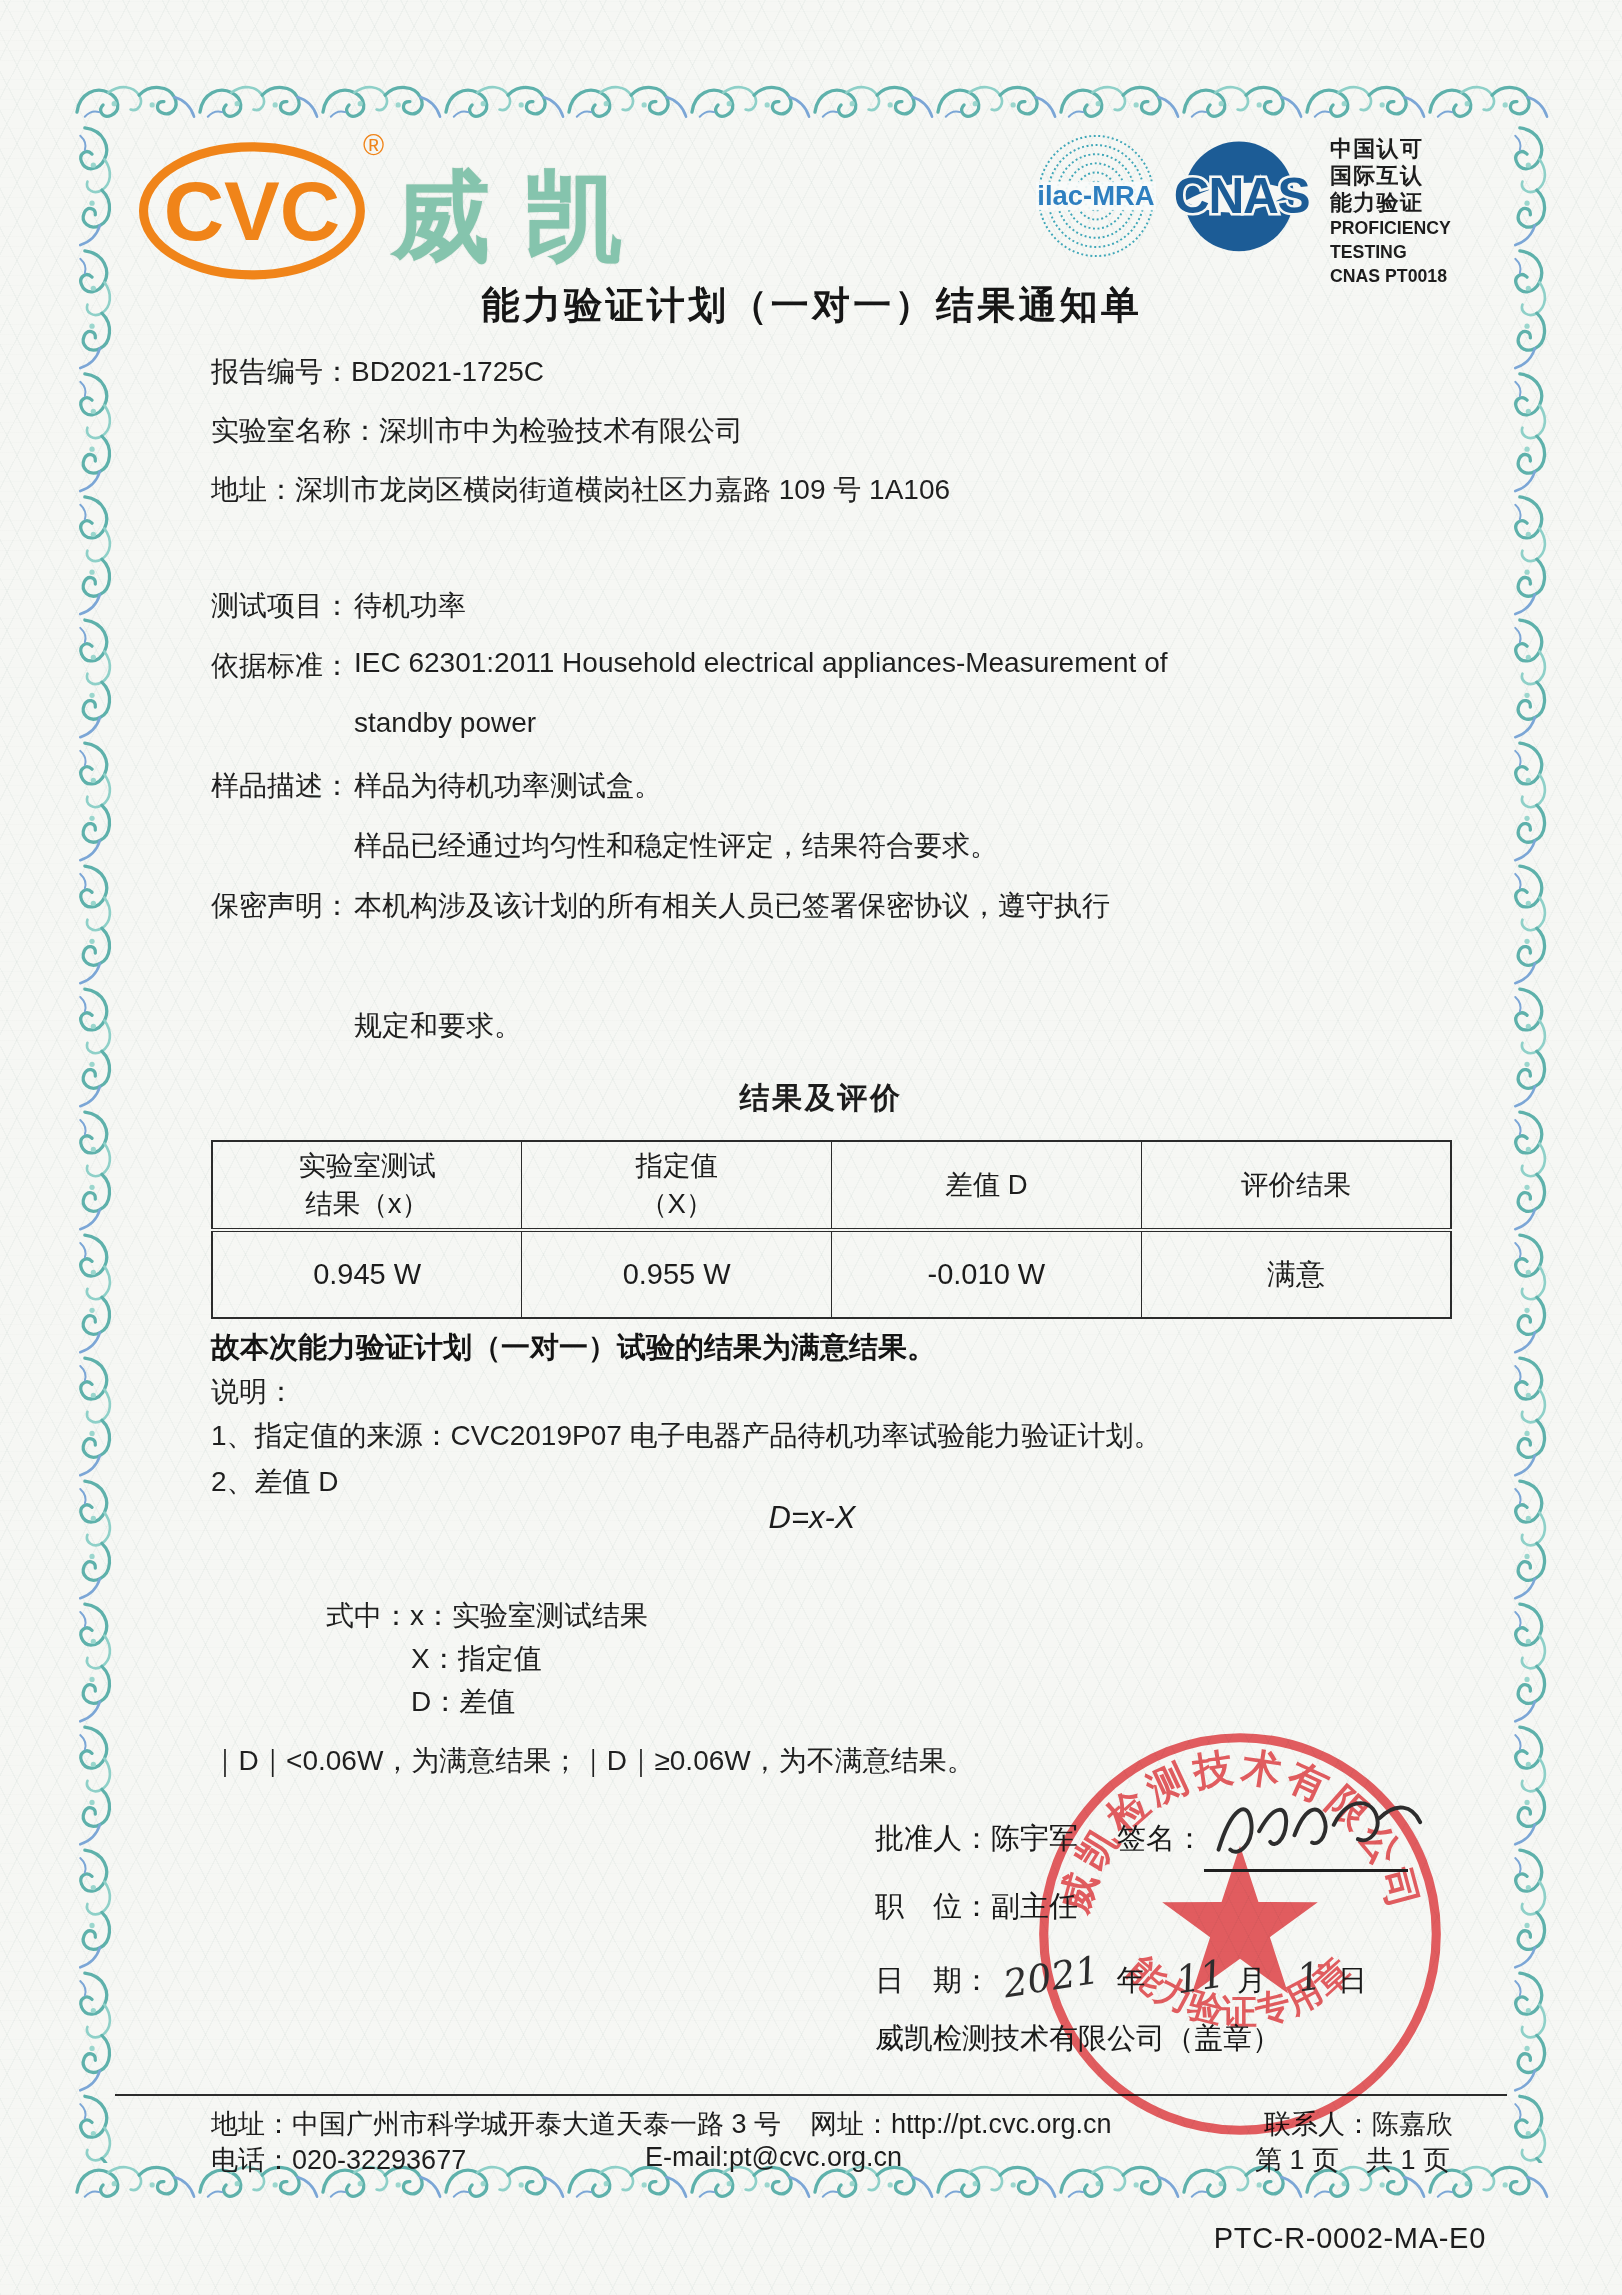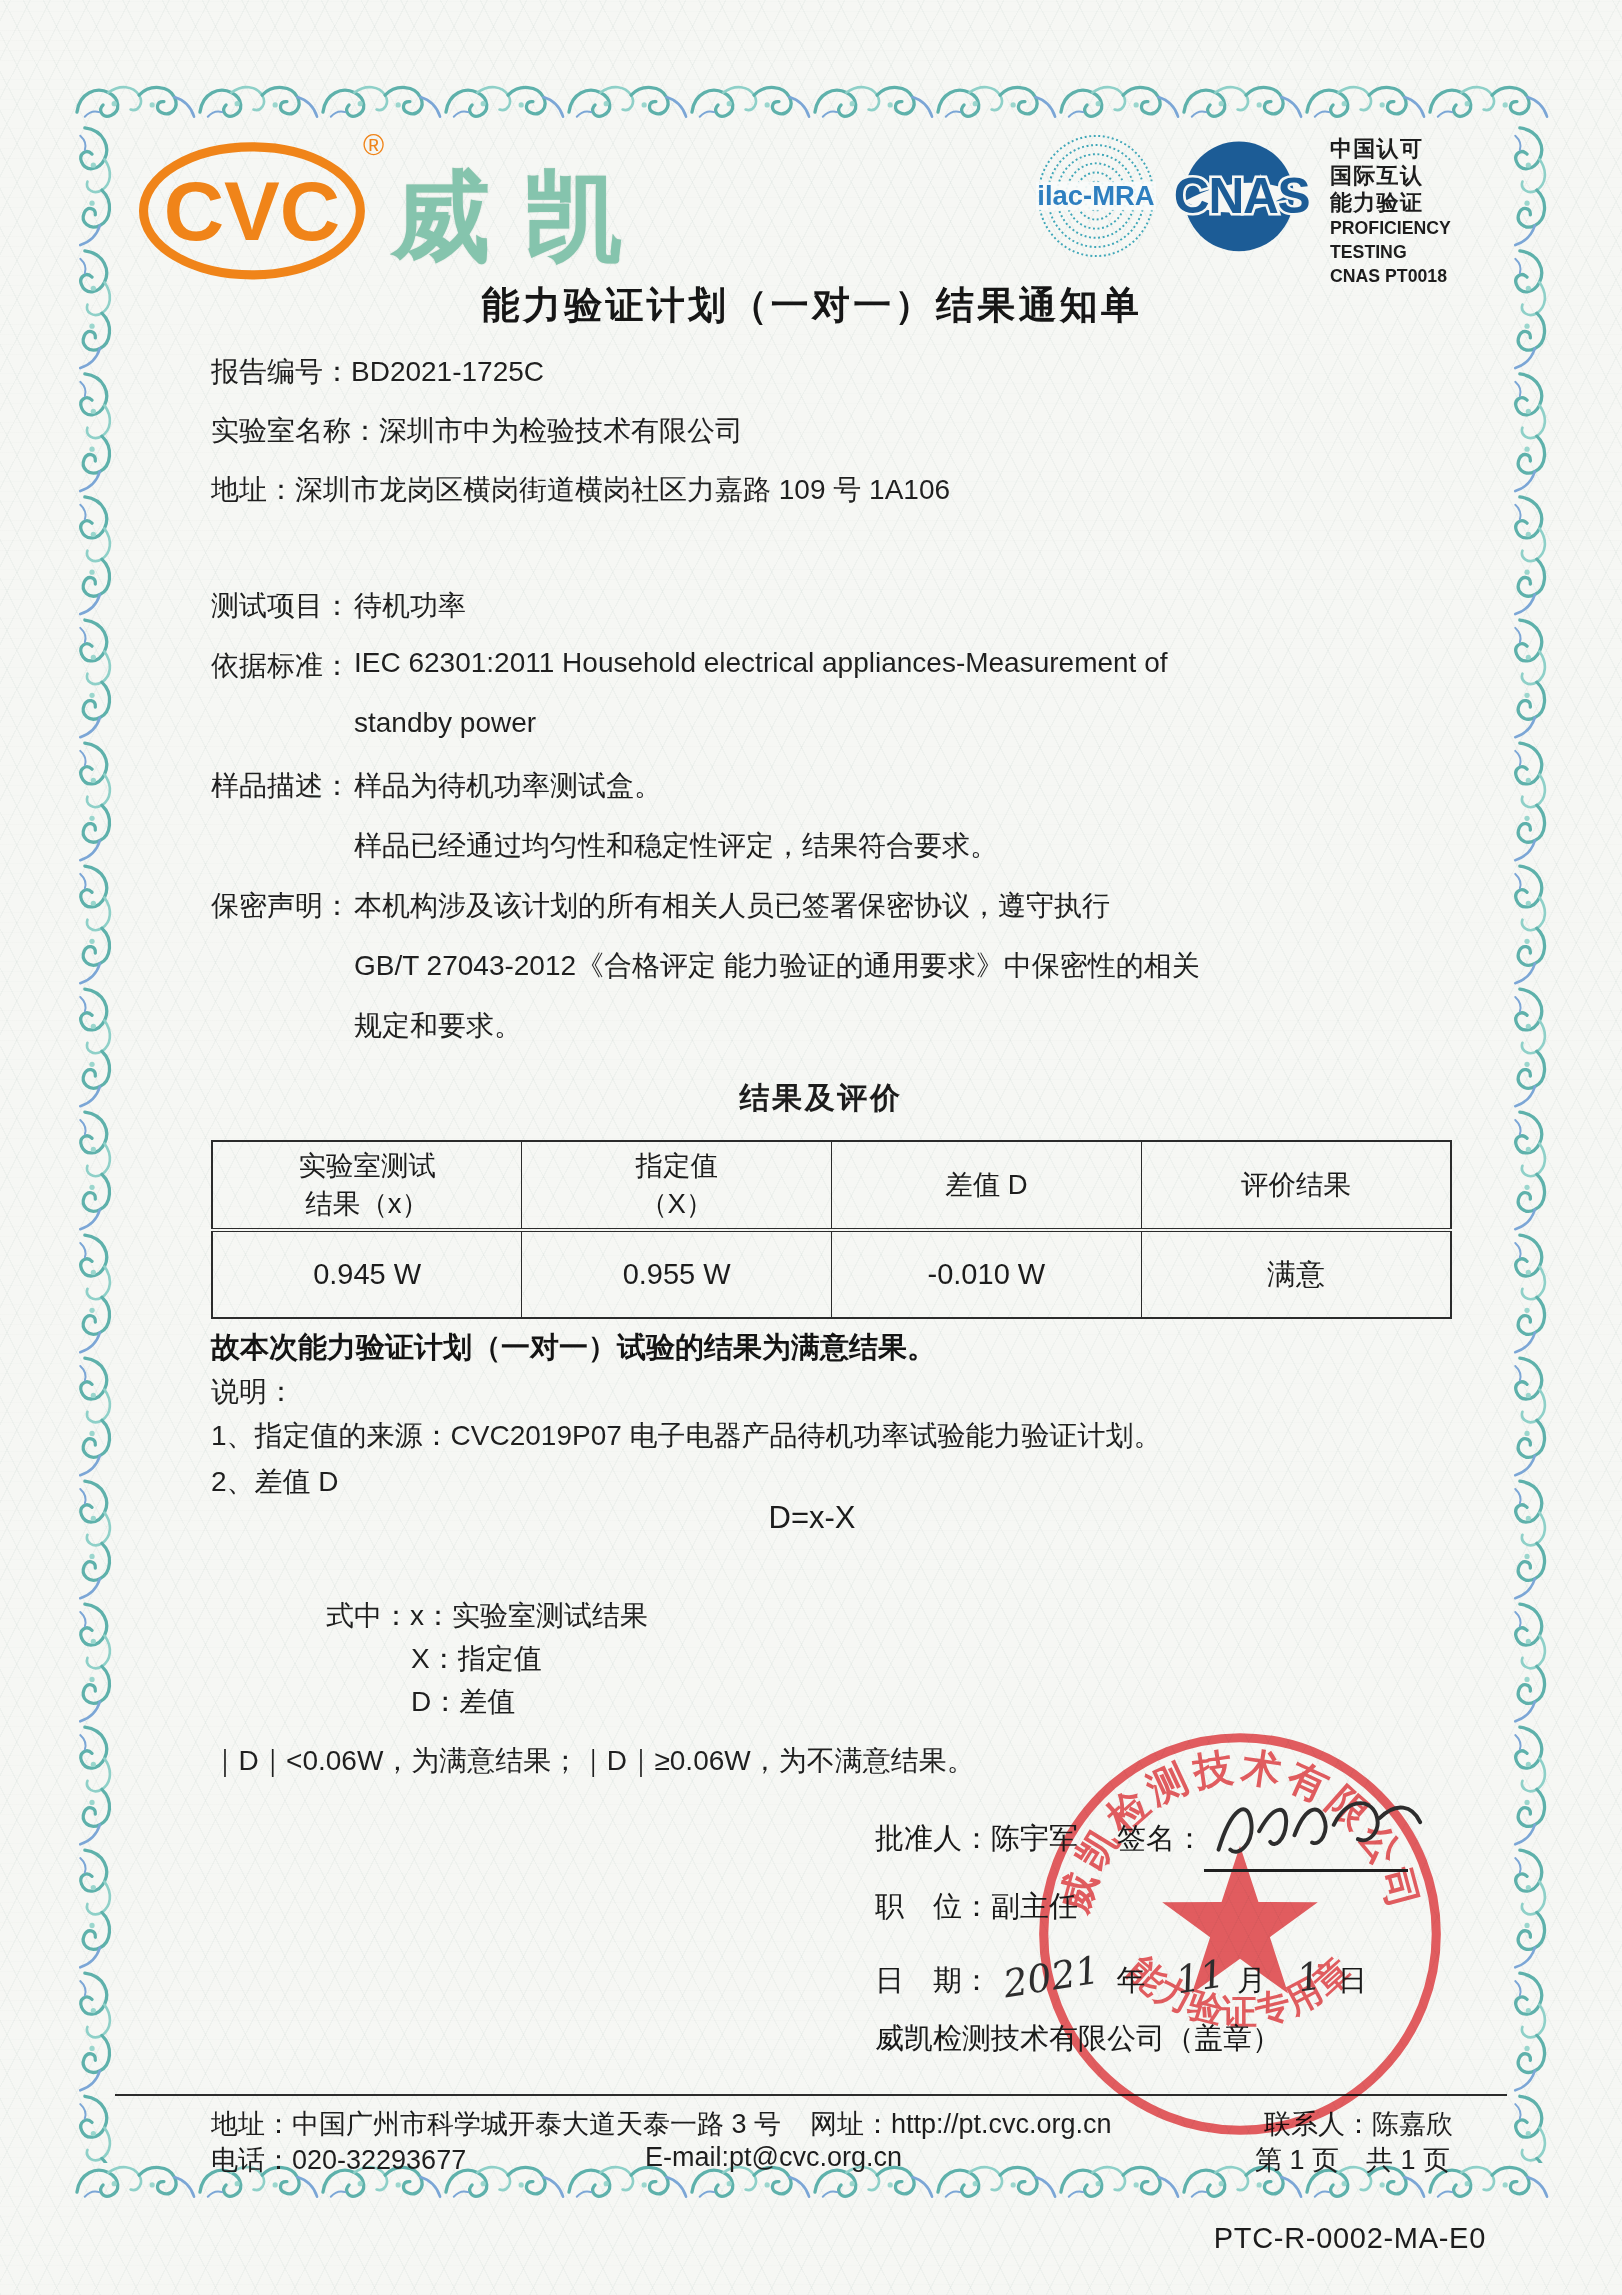--- a/index.html
+++ b/index.html
@@ -54,21 +54,21 @@
   .results th { height:89px; font-size:27.5px; font-weight:500; color:#1c1c1c;
     border-bottom:4.6px double #2b2b2b; line-height:38px; }
   .results td { height:88px; font-size:29px; color:#1c1c1c;border-radius:13px; }
   .results th span { display:block; }
 
   
   .conclusion { left:211px; top:1328px; font-size:29px; font-weight:bold; color:#141414; z-index:2; }
   .notes-heading { left:211px; top:1373px; font-size:28px; color:#1f1f1f; z-index:2; }
   .note-1 { left:211px; top:1417px; font-size:28px; color:#1f1f1f; z-index:2; }
   .note-2 { left:211px; top:1463px; font-size:28px; color:#1f1f1f; z-index:2; }
-  .formula { left:115px; top:1500px; width:1394px; text-align:center; font-size:31px; color:#1c1c1c; z-index:2; }
+  .formula { left:115px; top:1500px; width:1394px; text-align:center; font-size:31px; color:#1c1c1c; z-index:2;font-style:italic; }
   .where-block { left:326px; top:1594px; font-size:28px; color:#1f1f1f; line-height:43px; z-index:2; }
   .where-block .ind { padding-left:85px; }
   .criteria { left:211px; top:1742px; font-size:28px; color:#1f1f1f; z-index:2; }
 
   
   .appr-row { left:875px; font-size:29px; color:#191919; z-index:4; white-space:nowrap; }
   .r1 { top:1819px; } .r2 { top:1887px; } .r3 { top:1955px; } .r4 { top:2019px; }
   .gap60 { display:inline-block; width:39px; }
   .hand { display:inline-block; font-style:italic; transform:rotate(-9deg);
     font-size:38px; color:#2d2d2d; font-family:"DejaVu Serif","Liberation Serif",serif; }
@@ -241,21 +241,20 @@
   <div class="detail-row">
       <span class="lbl"></span>
       <span class="val">样品已经通过均匀性和稳定性评定，结果符合要求。</span>
     </div>
   <div class="detail-row">
       <span class="lbl">保密声明：</span>
       <span class="val">本机构涉及该计划的所有相关人员已签署保密协议，遵守执行</span>
     </div>
   <div class="detail-row">
       <span class="lbl"></span>
-      <span class="val">GB/T 27043-2012《合格评定 能力验证的通用要求》中保密性的相关</span>
     </div>
   <div class="detail-row">
       <span class="lbl"></span>
       <span class="val">规定和要求。</span>
     </div>
 </div>
 
 <div class="abs section-title">结果及评价</div>
 <table class="abs results">
   <thead>

